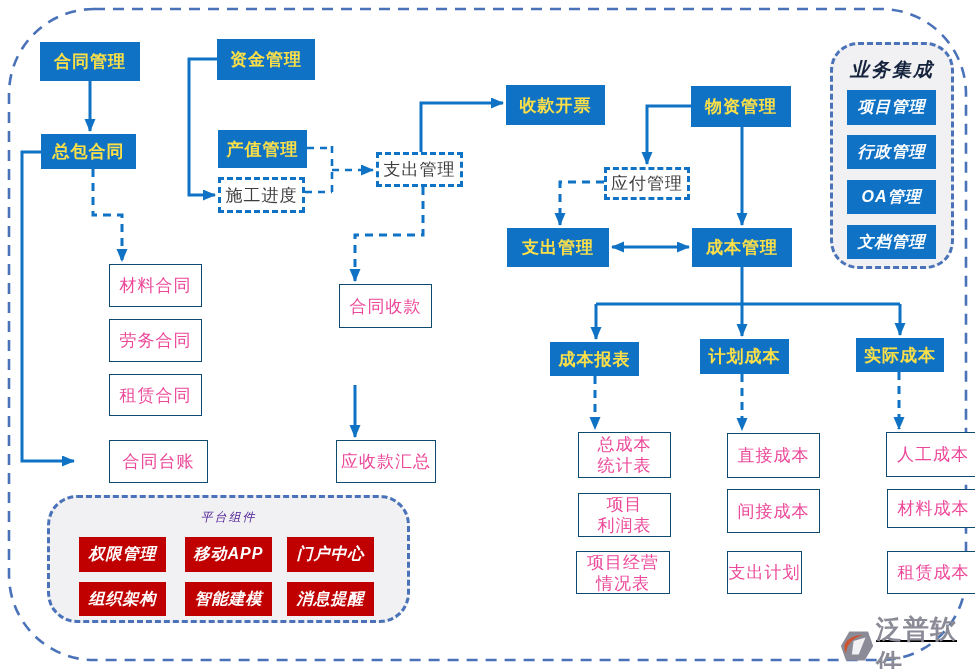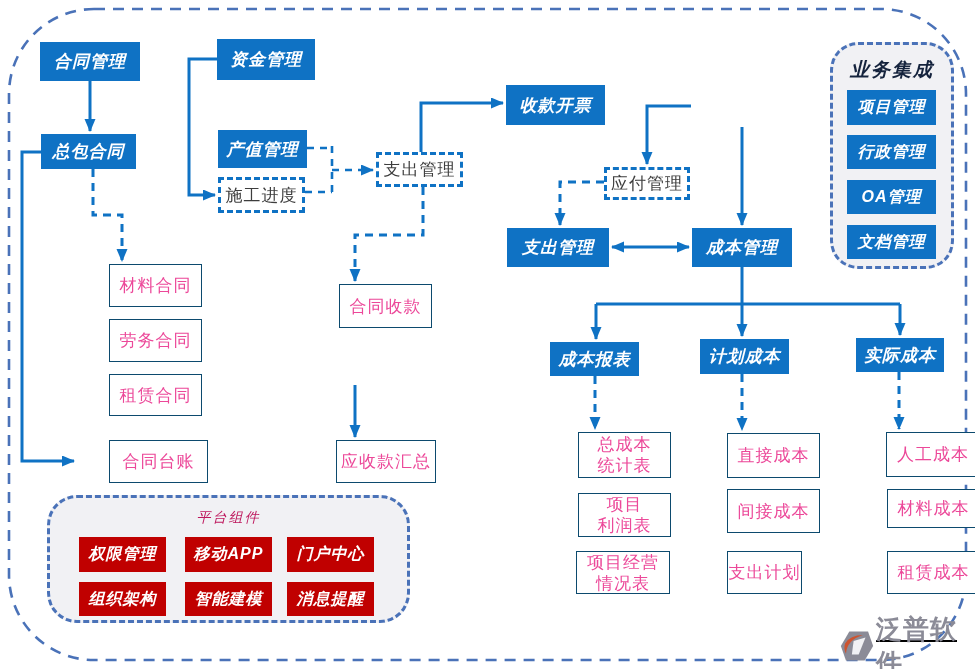--- a/index.html
+++ b/index.html
@@ -2,28 +2,28 @@
 <html><head>
 <meta charset="utf-8">
 <style>
   html,body{margin:0;padding:0;background:#ffffff;}
   body{font-family:"Liberation Sans","DejaVu Sans",sans-serif;}
   .stage{position:relative;width:975px;height:669px;background:#fff;overflow:hidden;}
   svg.wires{position:absolute;left:0;top:0;width:975px;height:669px;}
   .node{position:absolute;display:flex;align-items:center;justify-content:center;
         text-align:center;font-size:17px;line-height:21px;white-space:pre-line;
         box-sizing:border-box;letter-spacing:1px;}
-  .node.blue{background:#0f72c4;color:#ffffff;font-weight:bold;font-style:italic;}
+  .node.blue{background:#0f72c4;color:#fde047;font-weight:bold;}
   .node.outline{background:#fff;border:1px solid #0c4a6e;color:#ec4899;margin-left:32px;}
   .node.dashedbox{background:#fff;border:3px dashed #0f72c4;color:#3d3d3d;}
   .panel{position:absolute;box-sizing:border-box;background:#f1f1f4;
          border:3px dashed #4a72b8;font-style:italic;}
   .panel-title{position:absolute;width:100%;text-align:center;letter-spacing:2px;}
   .bi-title{top:12px;font-size:19px;font-weight:bold;color:#15233d;}
-  .pc-title{top:11px;font-size:14px;color:#be185d;}
+  .pc-title{top:11px;font-size:12px;color:#4c1d95;}
   .pbtn{position:absolute;display:flex;align-items:center;justify-content:center;
         color:#fff;font-weight:bold;font-size:16px;letter-spacing:1px;box-sizing:border-box;}
   .pbtn.blue{background:#0f72c4;}
   .pbtn.red{background:#c00000;}
   .brand{position:absolute;left:840px;top:612px;width:130px;height:52px;text-decoration:underline;}
   .brand-row{display:flex;align-items:center;}
   .brand-name{font-size:26px;font-weight:bold;color:#8b8b97;letter-spacing:1px;line-height:34px;}
 </style>
 </head>
 <body>
@@ -61,20 +61,21 @@
     <path d="M595 376 L595 429" stroke="#0f72c4" stroke-width="3" stroke-dasharray="8 6" marker-end="url(#ah)"></path>
     <path d="M742 374 L742 430" stroke="#0f72c4" stroke-width="3" stroke-dasharray="8 6" marker-end="url(#ah)"></path>
     <path d="M899 372 L899 429" stroke="#0f72c4" stroke-width="3" stroke-dasharray="8 6" marker-end="url(#ah)"></path>
   </svg>
 
   <div class="node blue" style="left:40px;top:42px;width:100px;height:39px">合同管理</div>
   <div class="node blue" style="left:41px;top:134px;width:95px;height:35px">总包合同</div>
   <div class="node blue" style="left:217px;top:39px;width:98px;height:41px">资金管理</div>
   <div class="node blue" style="left:218px;top:130px;width:89px;height:38px">产值管理</div>
   <div class="node blue" style="left:506px;top:85px;width:99px;height:40px">收款开票</div>
+  <div class="node blue" style="left:691px;top:86px;width:100px;height:41px">物资管理</div>
   <div class="node blue" style="left:507px;top:228px;width:102px;height:39px">支出管理</div>
   <div class="node blue" style="left:692px;top:228px;width:100px;height:39px">成本管理</div>
   <div class="node blue" style="left:550px;top:342px;width:89px;height:34px">成本报表</div>
   <div class="node blue" style="left:700px;top:339px;width:89px;height:35px">计划成本</div>
   <div class="node blue" style="left:856px;top:338px;width:88px;height:34px">实际成本</div>
 
   <div class="node dashedbox" style="left:218px;top:177px;width:87px;height:36px">施工进度</div>
   <div class="node dashedbox" style="left:376px;top:152px;width:87px;height:35px">支出管理</div>
   <div class="node dashedbox" style="left:604px;top:167px;width:86px;height:33px">应付管理</div>
 

